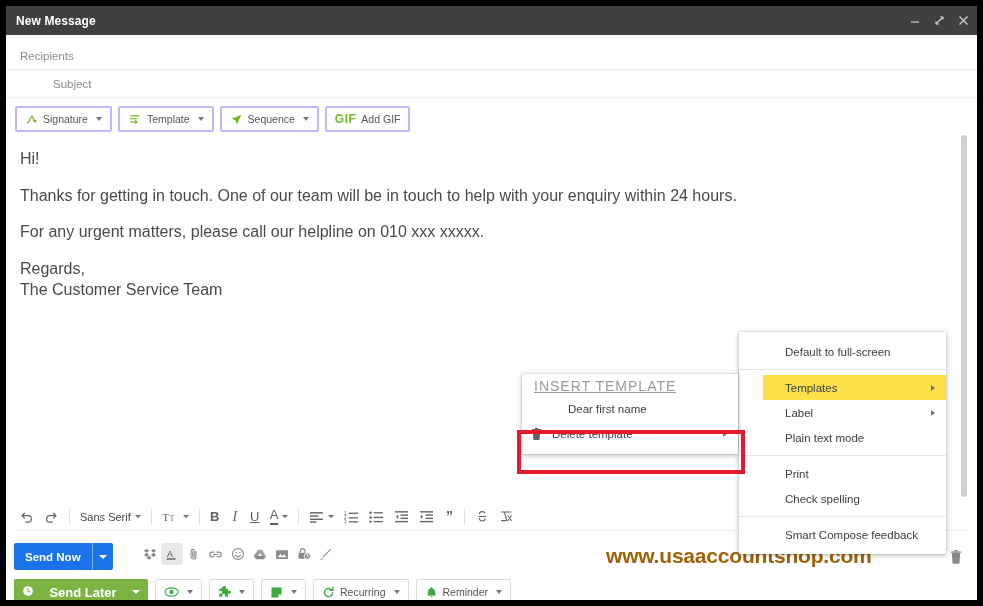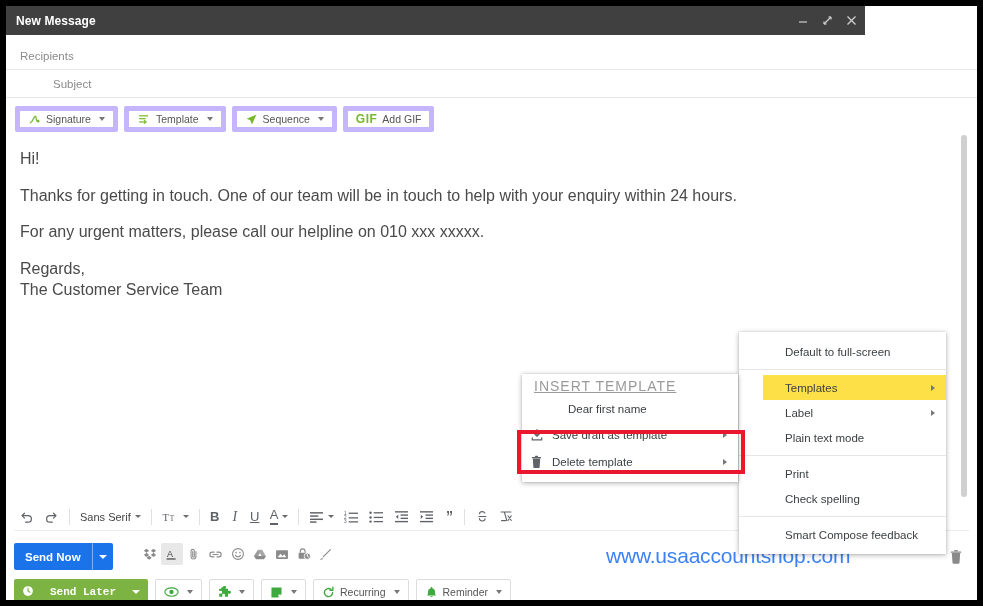--- a/index.html
+++ b/index.html
@@ -20,21 +20,21 @@
     position: absolute;
     left: 6px; top: 6px;
     width: 971px; height: 594px;
     background: #fff;
     overflow: hidden;
   }
 
   
   .titlebar {
     position: absolute; left: 0; top: 0;
-    width: 859px; height: 29px;
+    width: 971px; height: 29px;
     background: #404040;
     display: flex; align-items: center;
   }
   .titlebar .title {
     color: #fff; font-size: 12px; font-weight: bold;
     margin-left: 10px; letter-spacing: .1px;
   }
   .win-btns {
     position: absolute; right: 8px; top: 0; height: 29px;
     display: flex; align-items: center; gap: 13px;
@@ -58,21 +58,21 @@
   
   .plugin-bar {
     position: absolute; left: 0; top: 93px;
     width: 971px; height: 40px;
     background: #fff;
     display: flex; align-items: center;
     padding-left: 9px; gap: 6px;
   }
   .pbtn {
     height: 26px;
-    border: 5px solid #c4b5fd; border-radius: 2px;
+    border: 2px solid #c4b5fd; border-radius: 2px;
     background: #fff;
     display: flex; align-items: center; gap: 5px;
     padding: 0 8px;
     font-size: 10.5px; color: #555;
     cursor: pointer; white-space: nowrap;
   }
   .pbtn .glyph { color: #76b82a; font-weight: bold; display: flex; align-items: center; }
   .pbtn .caret {
     width: 0; height: 0; margin-left: 3px;
     border-left: 3.5px solid transparent;
@@ -171,22 +171,22 @@
   .bottom-row {
     position: absolute; left: 8px; top: 572px;
     width: 955px; height: 28px;
     display: flex; align-items: center; gap: 7px;
   }
   .send-later {
     height: 27px; width: 134px;
     background: #7cb342; color: #fff;
     border-radius: 2px; cursor: pointer;
     display: flex; align-items: center;
-    font-size: 11px; font-weight: bold;
-    padding: 0 8px; gap: 6px; font-family: Liberation Mono, monospace;
+    font-size: 13px; font-weight: bold;
+    padding: 0 8px; gap: 6px;
   }
   .send-later .sl-text { flex: 1; text-align: center; }
   .send-later .caret-w {
     width: 0; height: 0;
     border-left: 4px solid transparent;
     border-right: 4px solid transparent;
     border-top: 4.5px solid #fff;
   }
   .obtn {
     height: 27px;
@@ -205,21 +205,21 @@
   }
 
   .trash-right {
     position: absolute; right: 14px; top: 543px;
     color: #8a8a8a; cursor: pointer;
   }
 
   
   .watermark {
     position: absolute; left: 600px; top: 538px;
-    font-size: 21px; font-weight: normal; color: #3b82f6;
+    font-size: 21px; font-weight: bold; color: #a16207;
     letter-spacing: -.2px;
     white-space: nowrap;
   }
 
   
   .menu {
     position: absolute;
     background: #fff;
     box-shadow: 0 1px 5px rgba(0,0,0,.32), 0 0 1px rgba(0,0,0,.18);
     font-size: 11.5px; color: #3c4043;
@@ -622,30 +622,20 @@
       <div class="mi mi-label-indent">
         <span>Smart Compose feedback</span>
       </div>
     </div>
 
     <div class="menu menu-insert menu-pad-bot">
       <div class="menu-header">INSERT TEMPLATE</div>
       <div class="mi mi-label-indent">
         <span>Dear first name</span>
       </div>
-      <div class="mi" style="height:28px">
-        <span class="mi-icon">
-          <svg width="14" height="14" viewBox="0 0 16 16">
-              <path d="M8 1.8v7.4M5.2 6.6L8 9.4l2.8-2.8" stroke="#5f6368" stroke-width="1.4" fill="none" stroke-linecap="round" stroke-linejoin="round"></path>
-              <path d="M2.6 11.4v2.2h10.8v-2.2" stroke="#5f6368" stroke-width="1.4" fill="none" stroke-linecap="round"></path>
-            </svg>
-        </span>
-        <span>Save draft as template</span>
-        <span class="sub-arrow"></span>
-      </div>
       <div class="mi" style="height:26px">
         <span class="mi-icon">
           <svg width="13" height="14" viewBox="0 0 16 18">
               <path d="M3.2 4.5h9.6l-.8 11.2a1.2 1.2 0 0 1-1.2 1.1H5.2a1.2 1.2 0 0 1-1.2-1.1L3.2 4.5z" fill="#5f6368"></path>
               <rect x="2" y="2.6" width="12" height="1.6" rx=".6" fill="#5f6368"></rect>
               <rect x="6" y="1" width="4" height="1.8" rx=".6" fill="#5f6368"></rect>
             </svg>
         </span>
         <span>Delete template</span>
         <span class="sub-arrow"></span>

